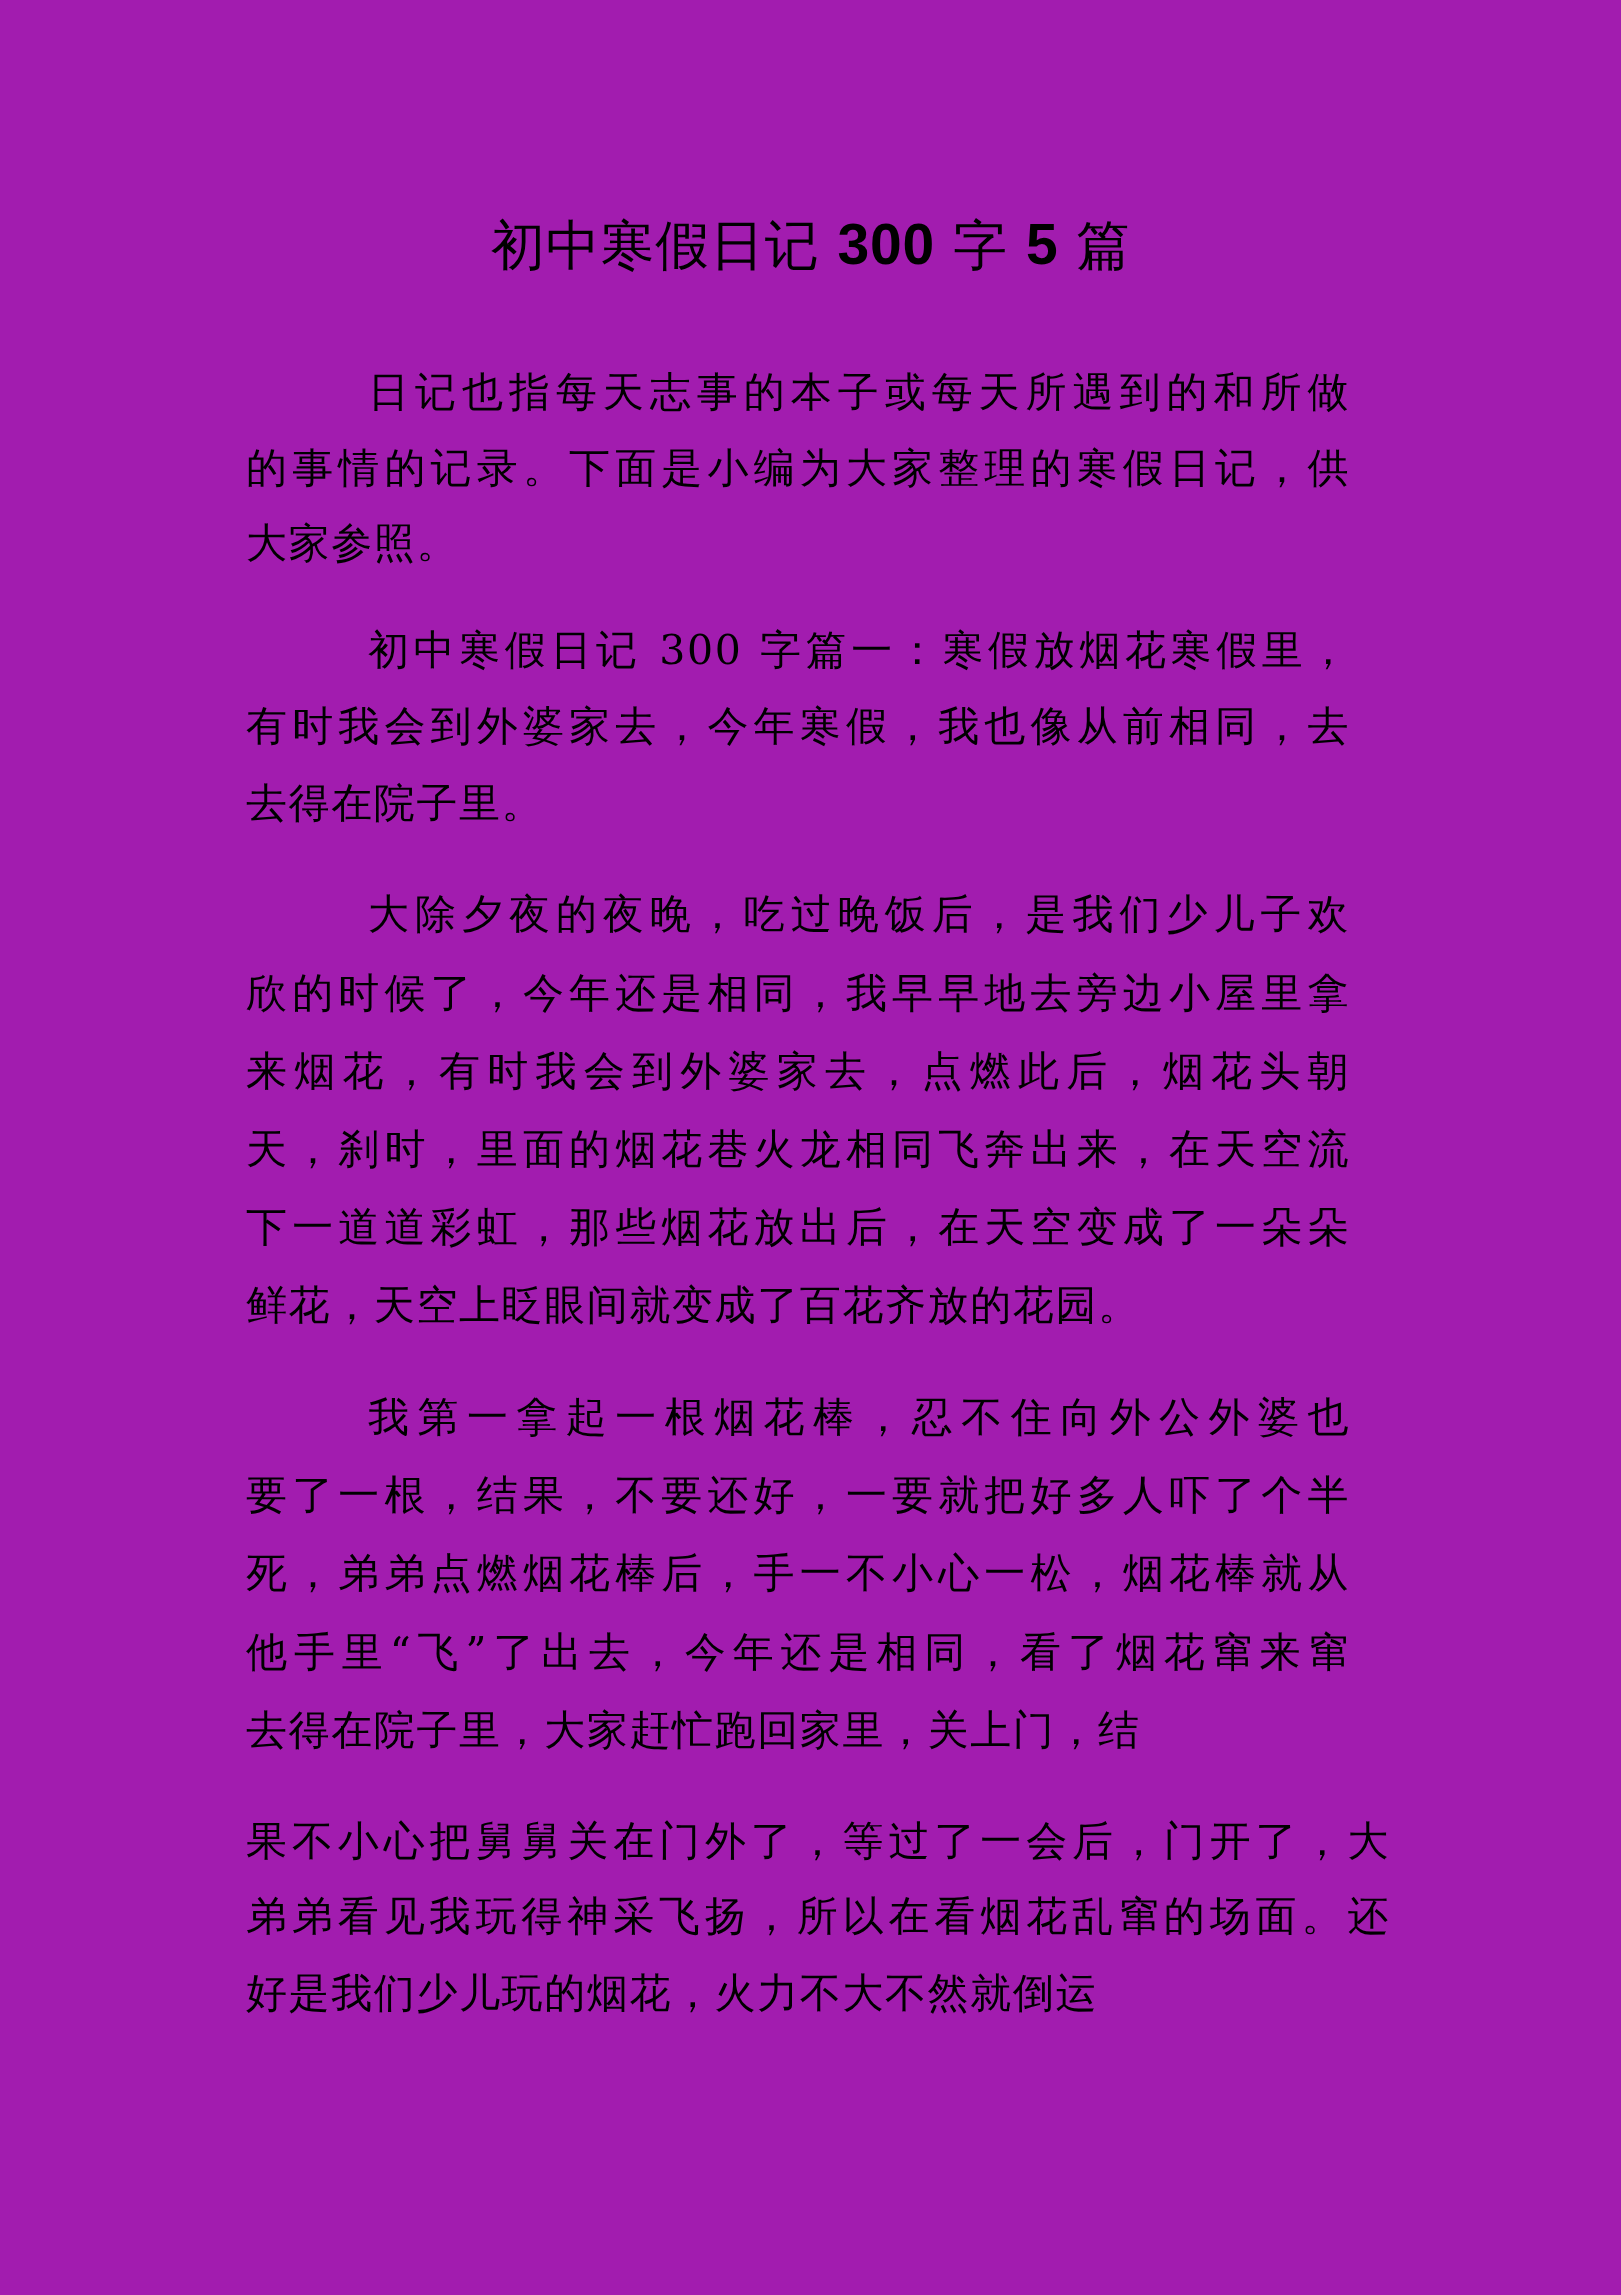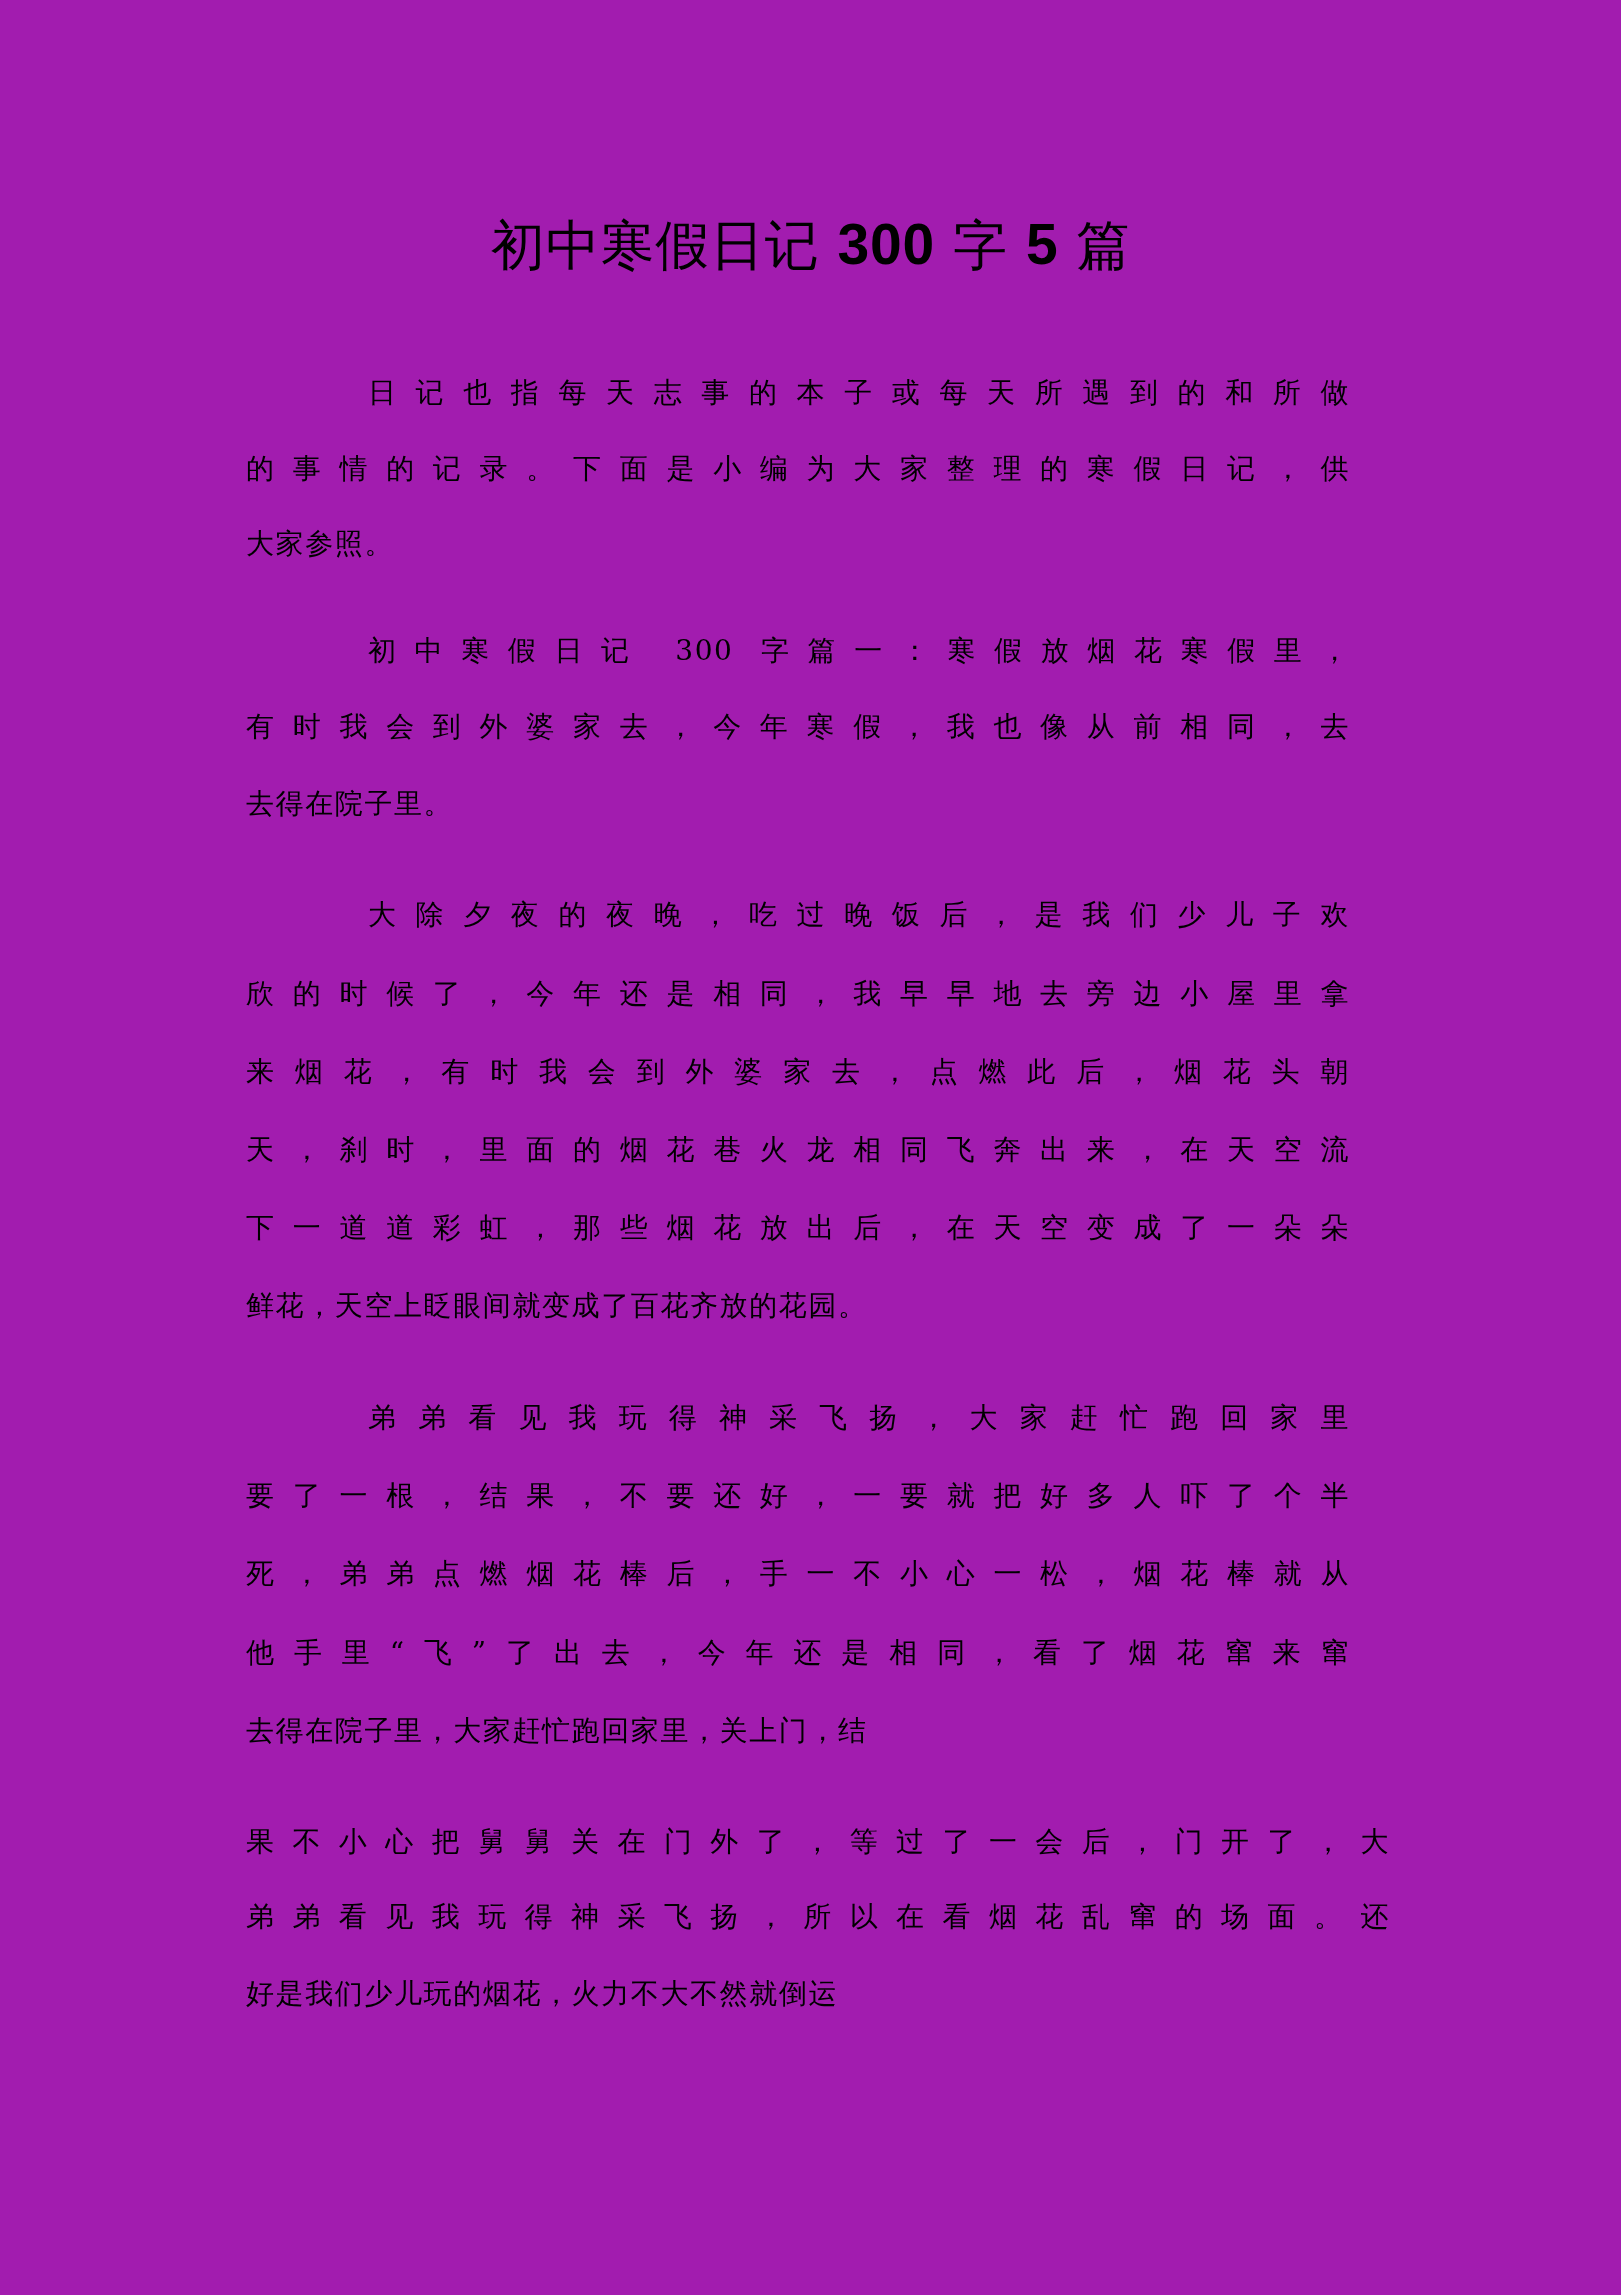--- a/index.html
+++ b/index.html
@@ -33,21 +33,21 @@
       white-space: nowrap;
     }
     .title .num {
       font-family: "Liberation Sans", sans-serif;
       font-weight: bold;
       font-size: 57px;
     }
     .line {
       position: absolute;
       left: 246px;
-      font-size: 28px;
+      font-size: 41px;
       line-height: 49px;
       white-space: nowrap;
       letter-spacing: 1.6px;
     }
     .line.indent { left: 368px; }
     .justify {
       width: 1104px;
       text-align: justify;
       text-align-last: justify;
     }
@@ -76,21 +76,21 @@
   <div>
     <div class="line indent justify indent" style="top:890px">大除夕夜的夜晚，吃过晚饭后，是我们少儿子欢</div>
     <div class="line justify" style="top:969px">欣的时候了，今年还是相同，我早早地去旁边小屋里拿</div>
     <div class="line justify" style="top:1047px">来烟花，有时我会到外婆家去，点燃此后，烟花头朝</div>
     <div class="line justify" style="top:1125px">天，刹时，里面的烟花巷火龙相同飞奔出来，在天空流</div>
     <div class="line justify" style="top:1203px">下一道道彩虹，那些烟花放出后，在天空变成了一朵朵</div>
     <div class="line" style="top:1281px">鲜花，天空上眨眼间就变成了百花齐放的花园。</div>
   </div>
 
   <div>
-    <div class="line indent justify indent" style="top:1393px">弟弟看见我玩得神采飞扬，大家赶忙跑回家里</div>
+    <div class="line indent justify indent" style="top:1393px">我第一拿起一根烟花棒，忍不住向外公外婆也</div>
     <div class="line justify" style="top:1471px">要了一根，结果，不要还好，一要就把好多人吓了个半</div>
     <div class="line justify" style="top:1549px">死，弟弟点燃烟花棒后，手一不小心一松，烟花棒就从</div>
     <div class="line justify" style="top:1628px">他手里“飞”了出去，今年还是相同，看了烟花窜来窜</div>
     <div class="line" style="top:1706px">去得在院子里，大家赶忙跑回家里，关上门，结</div>
   </div>
 
   <div>
     <div class="line justify wide" style="top:1817px">果不小心把舅舅关在门外了，等过了一会后，门开了，大</div>
     <div class="line justify wide" style="top:1892px">弟弟看见我玩得神采飞扬，所以在看烟花乱窜的场面。还</div>
     <div class="line" style="top:1969px">好是我们少儿玩的烟花，火力不大不然就倒运</div>

